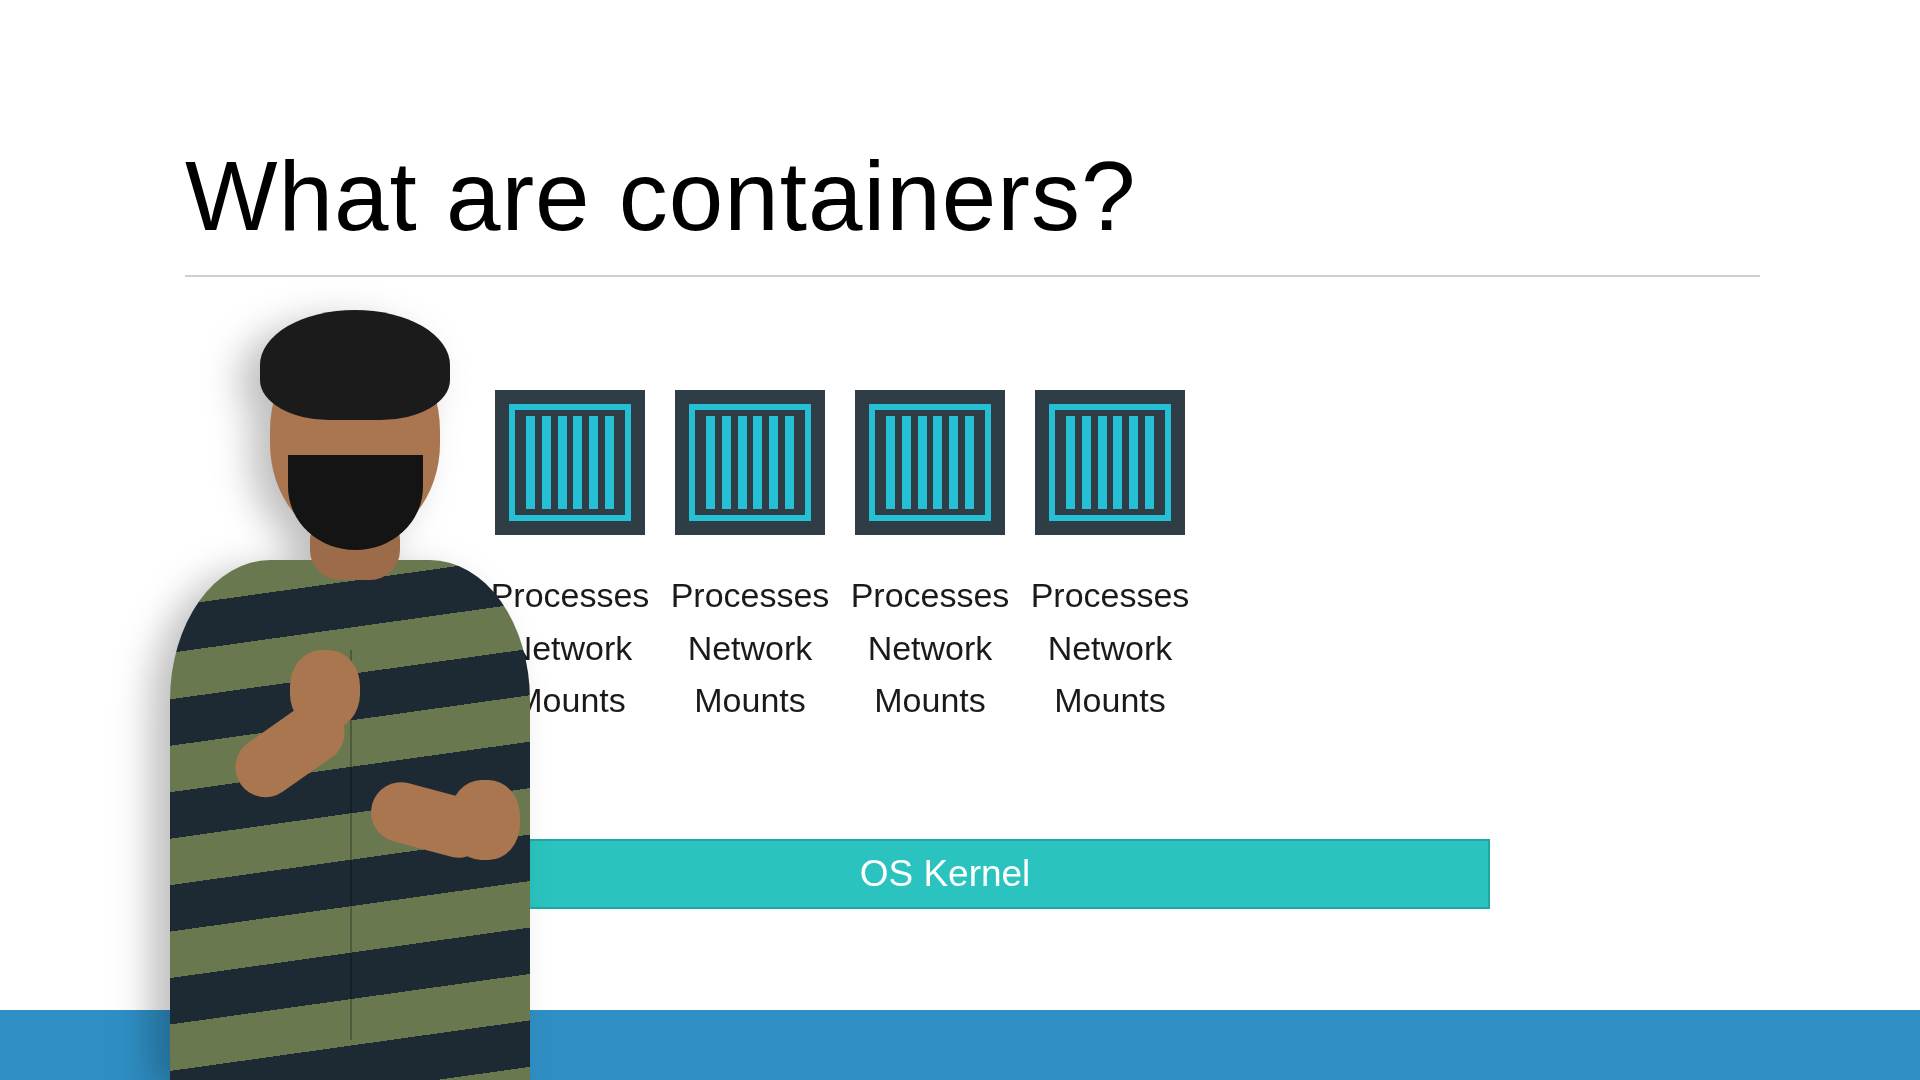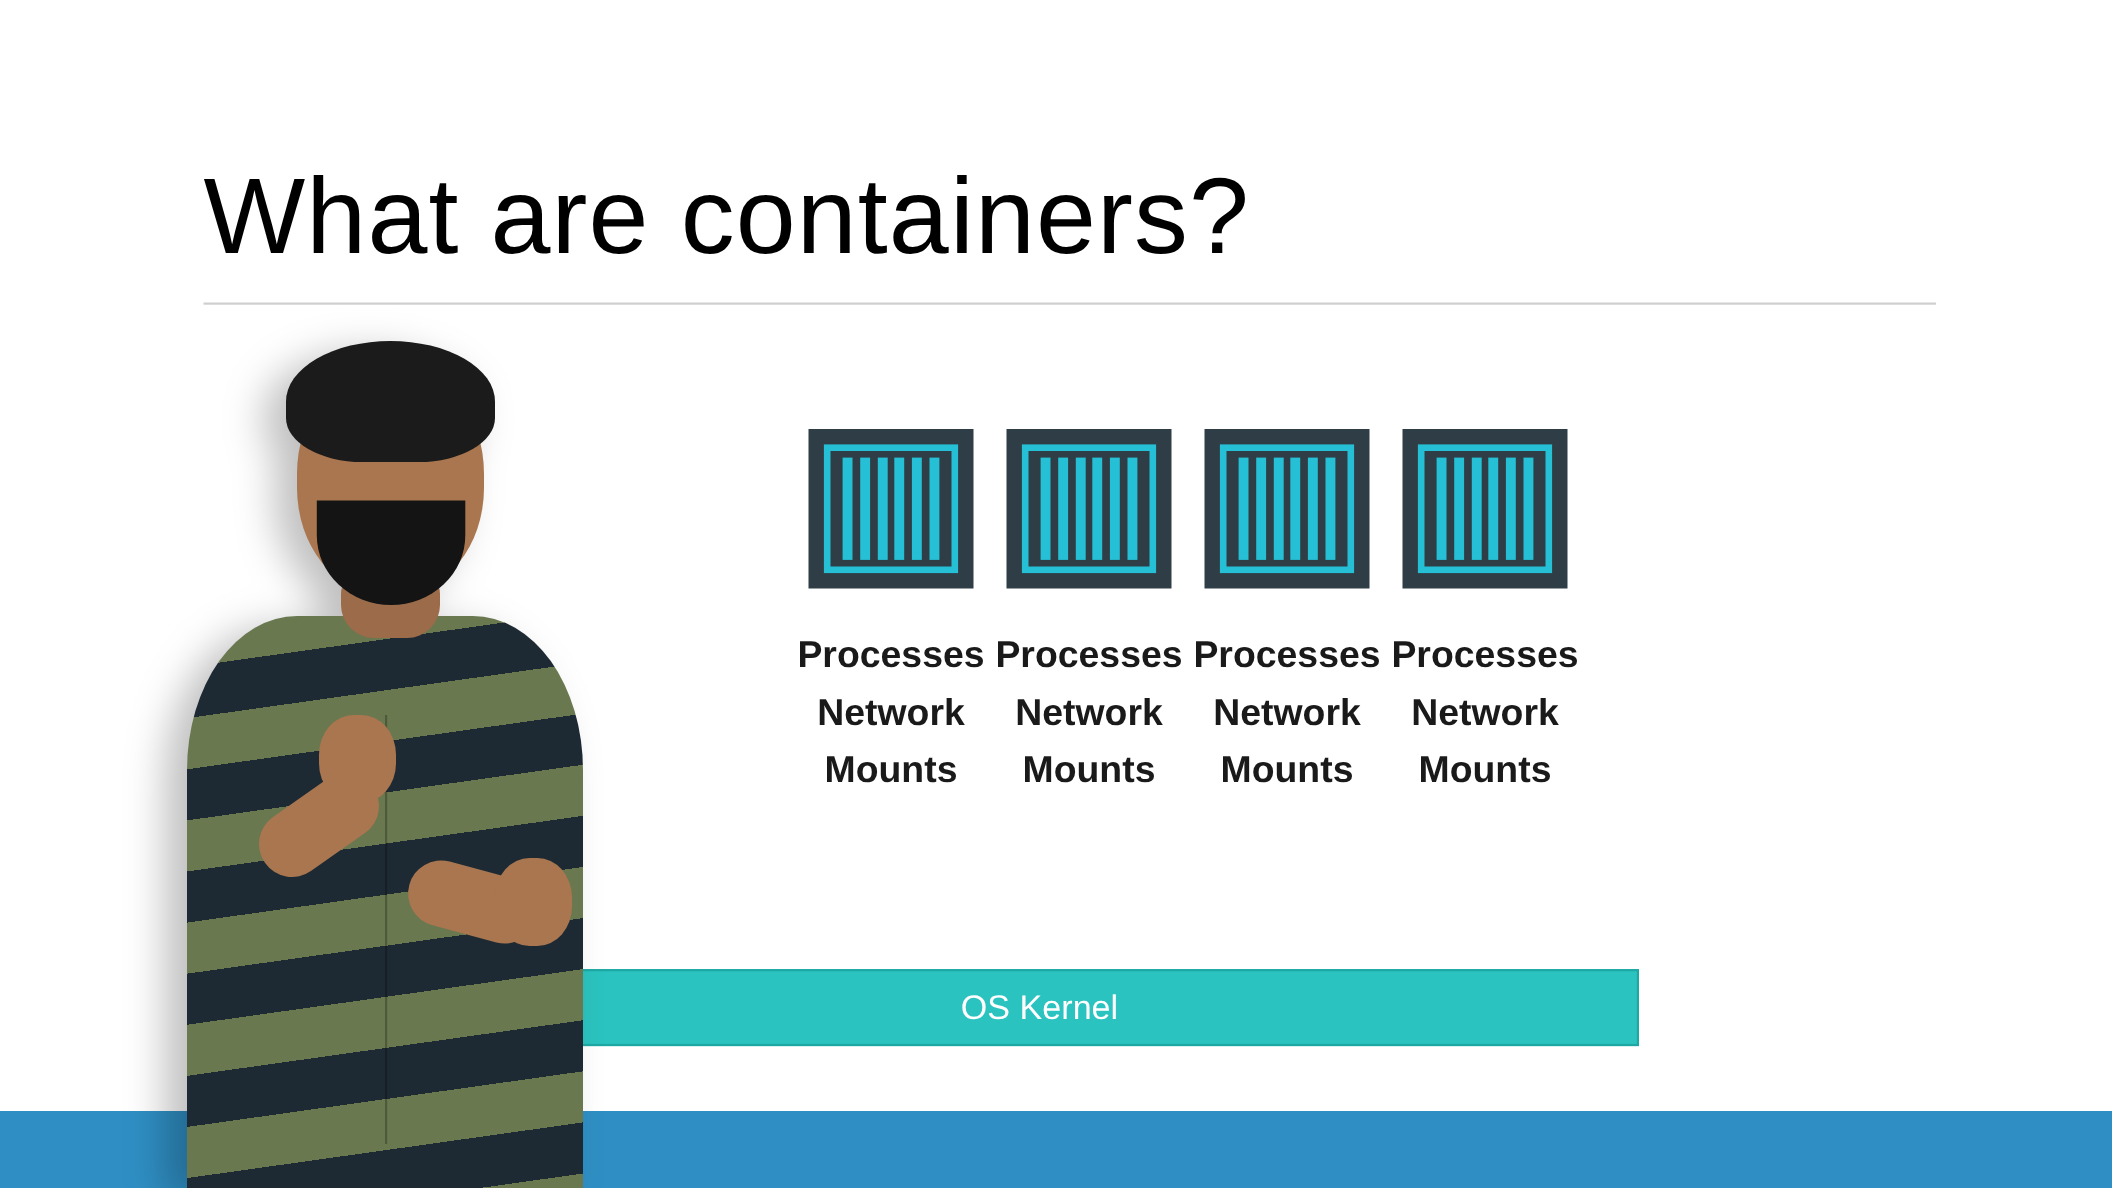--- a/index.html
+++ b/index.html
@@ -32,22 +32,21 @@
     border-top: 2px solid #cfcfcf;
   }
 
   
   .containers-row {
     position: absolute;
     top: 390px;
     left: 480px;
     width: 960px;
     display: flex;
-    justify-content: flex-end;
-    font-weight: bold;
+    justify-content: flex-start;
   }
   .container-col {
     width: 180px;
     display: flex;
     flex-direction: column;
     align-items: center;
   }
   .container-icon {
     width: 150px;
     height: 145px;
@@ -77,30 +76,30 @@
     color: #1a1a1a;
     margin-top: 34px;
     line-height: 1.55;
     text-align: center;
   }
 
   
   .kernel-bar {
     position: absolute;
     left: 400px;
-    top: 881px;
+    top: 839px;
     width: 1090px;
     height: 70px;
     background: #2bc3bf;
     border: 2px solid #1ea8a4;
     display: flex;
     align-items: center;
     justify-content: center;
     color: #ffffff;
-    font-size: 31px;
+    font-size: 37px;
     font-weight: 400;
     box-sizing: border-box;
   }
 
   
   .bottom-band {
     position: absolute;
     left: 0;
     right: 0;
     bottom: 0;

